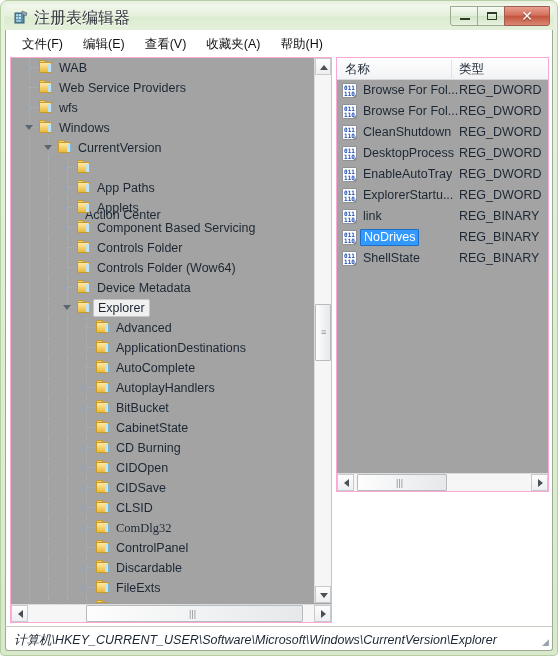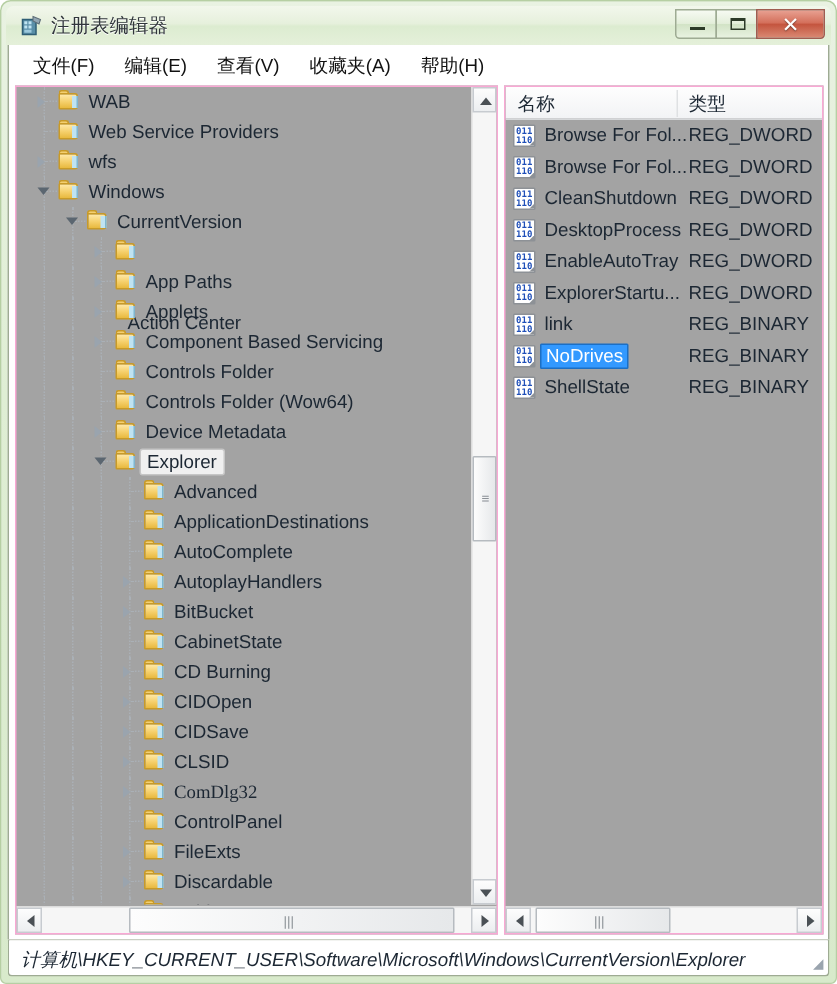--- a/index.html
+++ b/index.html
@@ -28,21 +28,21 @@
   .titlebar{
     position:absolute;left:0;top:0;width:550px;height:26px;
     border-radius:5px 5px 0 0;
     background:linear-gradient(to bottom,#f2f7ec 0%,#e6f0dc 45%,#dcecd0 52%,#e5f0da 100%);
   }
   .title-icon{
     position:absolute;left:9px;top:5px;width:16px;height:16px;
   }
   .title-text{
     position:absolute;left:30px;top:4px;
-    font-size:13px;color:#30363b;
+    font-size:16px;color:#30363b;
     text-shadow:0 1px 0 #ffffff;
     white-space:nowrap;
   }
   .winbtns{position:absolute;right:4px;top:2px;height:21px;}
   .wbtn{
     float:left;width:28px;height:20px;margin-left:-1px;
     border:1px solid #9eab93;
     box-sizing:border-box;
     background:linear-gradient(to bottom,#f6faf2 0%,#e3eeda 48%,#d2e3c6 52%,#e8f2e0 100%);
     position:relative;
@@ -89,21 +89,21 @@
     box-sizing:border-box;
   }
   .pane{
     position:absolute;top:3px;
     background:#a3a3a3;
     border:1px solid #f9a8d4;
     box-sizing:border-box;
     overflow:hidden;
   }
   .pane-left{left:4px;width:322px;height:566px;}
-  .pane-right{left:330px;width:213px;height:566px;}
+  .pane-right{left:330px;width:213px;height:435px;}
 
   
   .tree{
     position:absolute;left:0;top:0;width:304px;height:545px;
     overflow:hidden;
   }
   .trow{
     position:relative;height:20px;white-space:nowrap;
   }
   .tlabel{
@@ -621,35 +621,35 @@
               <div class="vline" style="left: 37px;"></div>
               <div class="vline" style="left: 56px;"></div>
               <div class="vline" style="left: 75px;"></div>
               <div class="elbow" style="left: 76px;"></div>
               <div class="tw tw-closed" style="left: 71px;"></div>
               <div class="folder" style="left: 85px;">
                 <span class="fold-tab"></span>
                 <span class="fold-body"></span>
                 <span class="fold-spine"></span>
               </div>
+              <div class="tlabel" style="left: 105px;">Discardable</div>
+            </div>
+            <div class="trow">
+              <div class="vline" style="left: 18px;"></div>
+              <div class="vline" style="left: 37px;"></div>
+              <div class="vline" style="left: 56px;"></div>
+              <div class="vline" style="left: 75px;"></div>
+              <div class="elbow" style="left: 76px;"></div>
+              <div class="tw tw-closed" style="left: 71px;"></div>
+              <div class="folder" style="left: 85px;">
+                <span class="fold-tab"></span>
+                <span class="fold-body"></span>
+                <span class="fold-spine"></span>
+              </div>
               <div class="tlabel" style="left: 105px;">FileExts</div>
-            </div>
-            <div class="trow">
-              <div class="vline" style="left: 18px;"></div>
-              <div class="vline" style="left: 37px;"></div>
-              <div class="vline" style="left: 56px;"></div>
-              <div class="vline" style="left: 75px;"></div>
-              <div class="elbow" style="left: 76px;"></div>
-              <div class="tw tw-closed" style="left: 71px;"></div>
-              <div class="folder" style="left: 85px;">
-                <span class="fold-tab"></span>
-                <span class="fold-body"></span>
-                <span class="fold-spine"></span>
-              </div>
-              <div class="tlabel" style="left: 105px;">Discardable</div>
             </div>
             <div class="trow">
               <div class="vline" style="left: 18px;"></div>
               <div class="vline" style="left: 37px;"></div>
               <div class="vline" style="left: 56px;"></div>
               <div class="vline" style="left: 75px;"></div>
               <div class="folder" style="left: 85px;">
                 <span class="fold-tab"></span>
                 <span class="fold-body"></span>
               </div>

